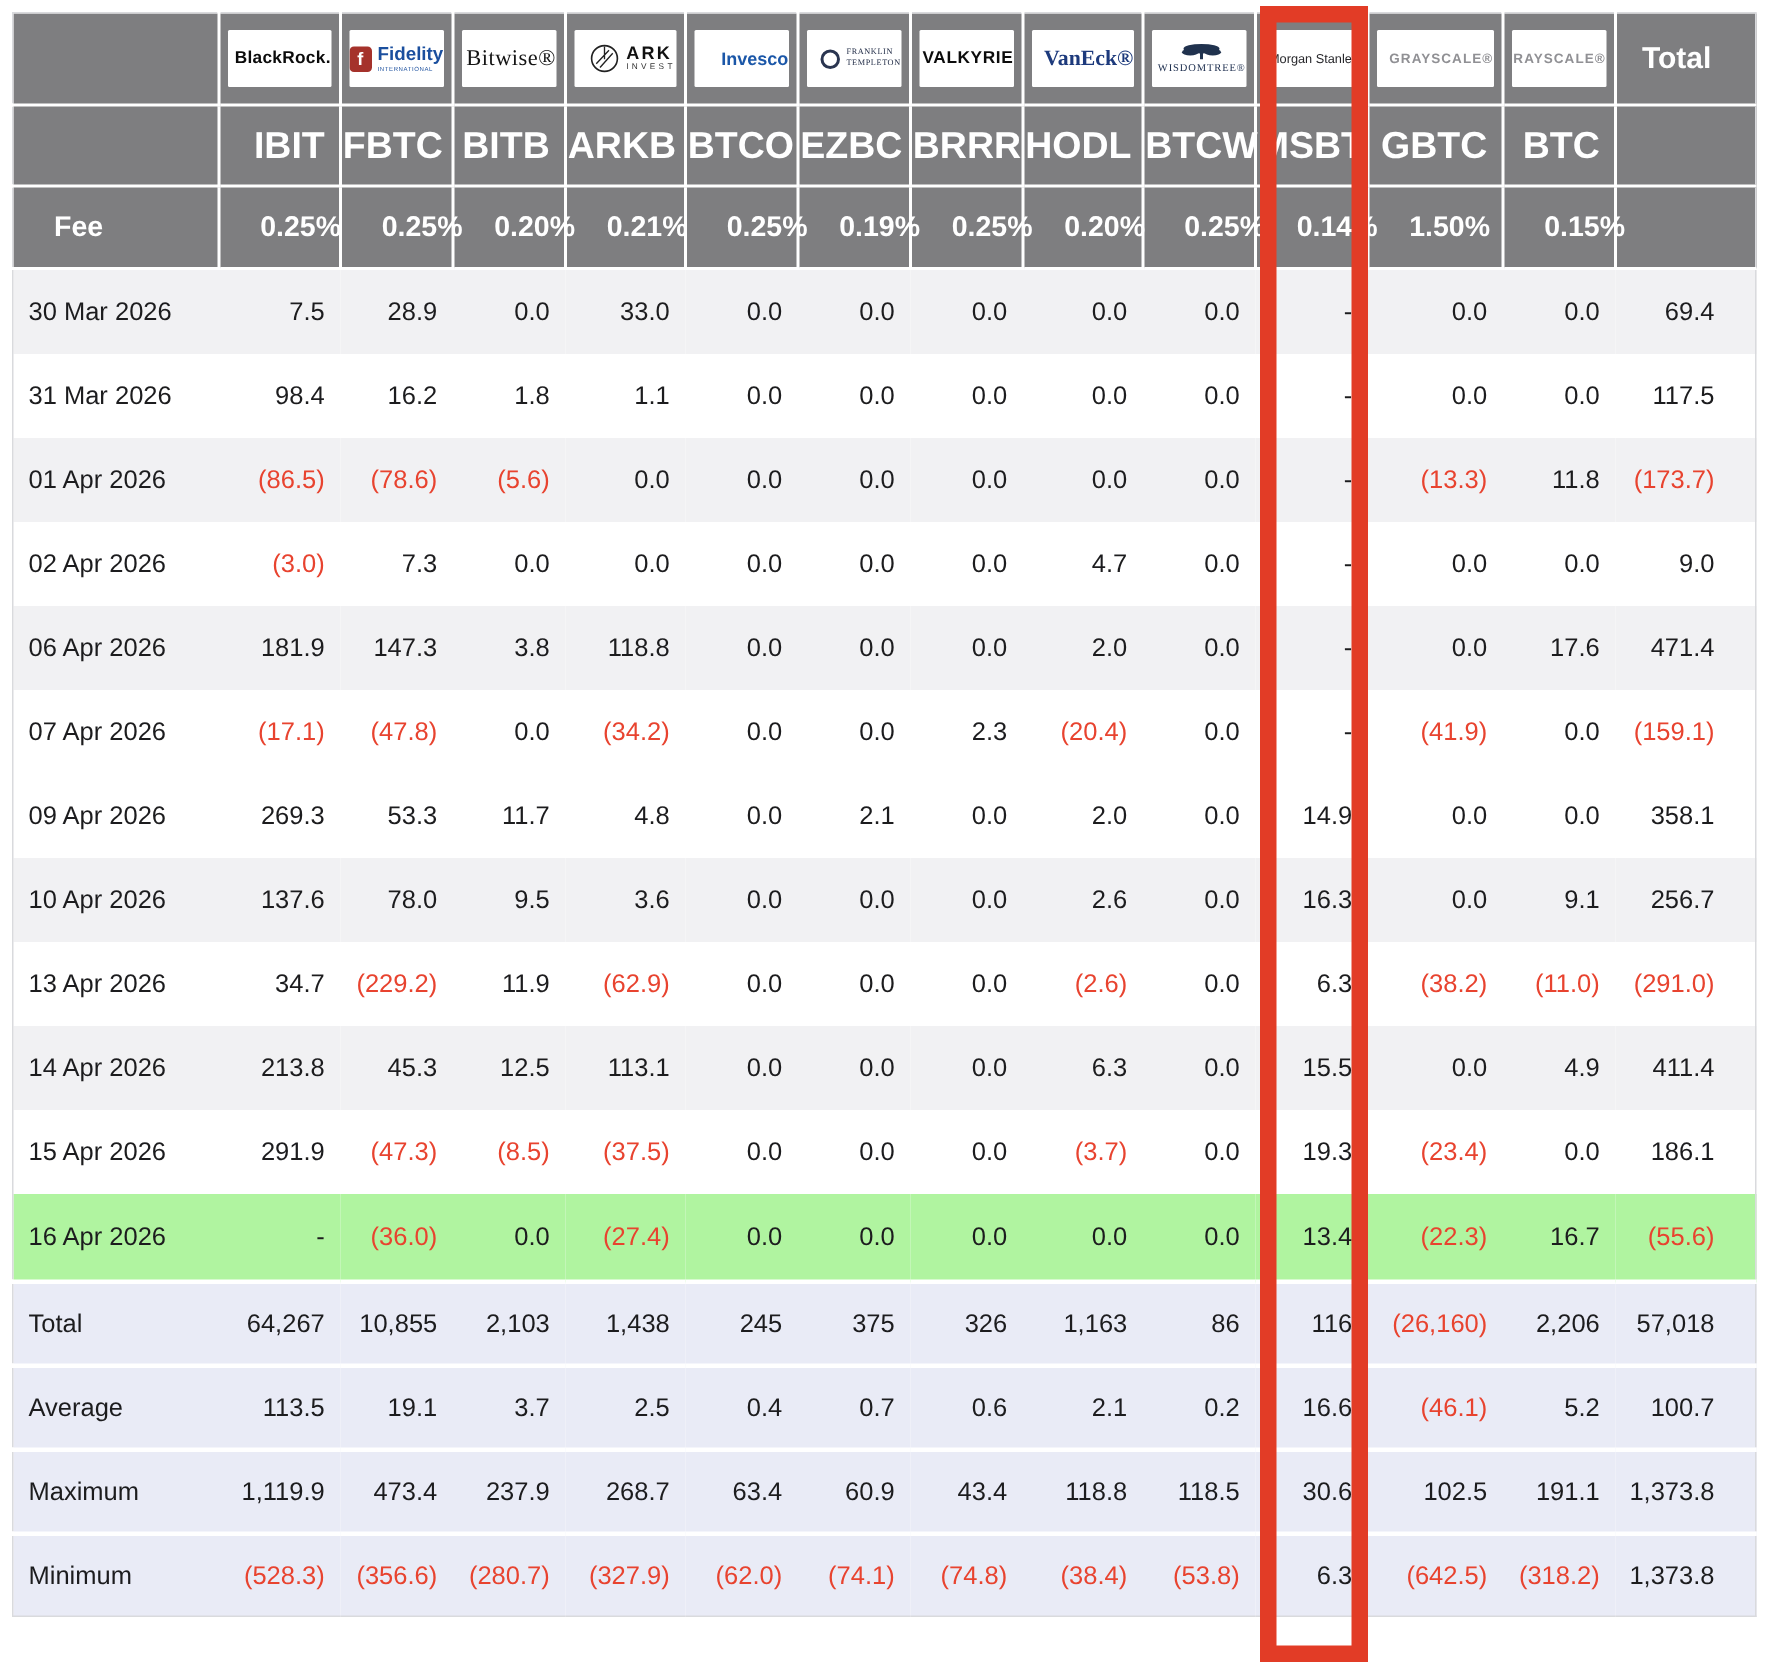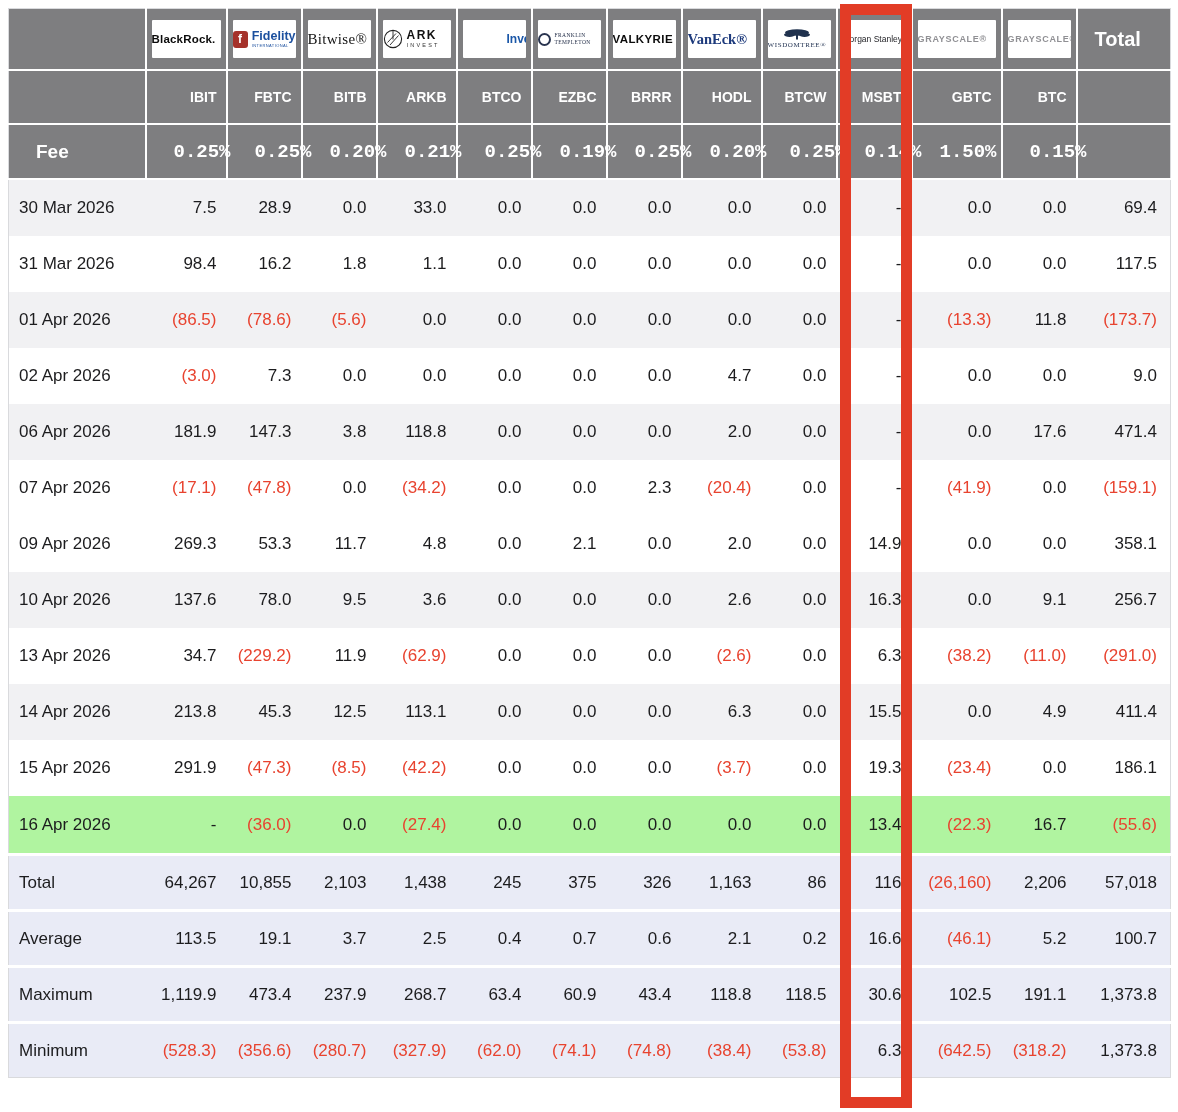--- a/index.html
+++ b/index.html
@@ -13,27 +13,27 @@
     position:absolute;left:8px;top:8px;width:1162px;
     border-collapse:collapse;table-layout:fixed;
     border:1px solid #d9dadd;
   }
   
   .hd{background:#7e7e80;border-right:2px solid #fff;border-bottom:2px solid #fff;vertical-align:middle;}
   .hd.no-rb{border-right:none;}
   tr.logo-row .hd{height:58px;text-align:center;}
   tr.ticker-row .hd{height:50px;}
   tr.fee-row .hd{height:51px;padding-left:27px;}
-  .ticker-td{color:#fff;font-weight:700;font-size:14px;text-align:right;padding-right:9px;}
-  .fee-td{color:#fff;font-weight:700;font-size:19px;text-align:right;padding-right:9px;font-family:Liberation Mono, monospace;}
+  .ticker-td{color:#fff;font-weight:700;font-size:25px;text-align:right;padding-right:9px;}
+  .fee-td{color:#fff;font-weight:700;font-size:19px;text-align:right;padding-right:9px;}
   .fee-label{color:#fff;font-weight:700;font-size:19px;text-align:left;padding-left:10px;}
   .total-hd{color:#fff;font-weight:700;font-size:20px;text-align:right;padding-right:13px;}
   
   .logo-box{
-    display:inline-flex;align-items:center;justify-content:flex-start;gap:4px;
+    display:inline-flex;align-items:center;justify-content:flex-end;gap:4px;
     background:#fff;height:38px;width:calc(100% - 8px);overflow:hidden;border-radius:1px;
   }
   .lg-blackrock{font-weight:700;font-size:11.5px;color:#0b0b0b;letter-spacing:.2px;}
   .fid-f{width:17px;height:17px;background:#a5322b;color:#fff;font-weight:700;font-size:12px;
     display:inline-flex;align-items:center;justify-content:center;border-radius:3px;}
   .fid-stack{display:inline-flex;flex-direction:column;align-items:flex-start;line-height:1;}
   .fid-name{color:#1b4f9e;font-weight:700;font-size:12.5px;}
   .fid-sub{color:#1b4f9e;font-size:4px;letter-spacing:.4px;margin-top:1px;}
   .lg-bitwise{font-family:"Liberation Serif",serif;font-size:15px;color:#141414;letter-spacing:.3px;}
   .ark-stack{display:inline-flex;flex-direction:column;line-height:1;align-items:flex-start;}
@@ -52,21 +52,21 @@
   
   tbody td{
     font-size:17px;color:#1c1c1e;text-align:right;padding-right:10px;
     vertical-align:middle;white-space:nowrap;
   }
   .r-odd td{background:#f1f1f3;height:54px;}
   .r-even td{background:#ffffff;height:54px;}
   .r-green td{background:#b0f4a0;height:55px;}
   .r-sum td{background:#e9ebf6;height:51px;border-top:3px solid #fff;}
   td.date-td{text-align:left;padding-left:10px;padding-right:0;}
-  td.total-td{padding-right:13px;}
+  td.total-td{padding-right:27px;}
   td.neg{color:#e8432f;}
   
   .red-box{
     position:absolute;left:840px;top:4px;width:72px;height:1104px;
     border:11px solid #e23c26;box-sizing:border-box;z-index:5;pointer-events:none;
   }
 </style>
 </head>
 <body>
 
@@ -347,21 +347,21 @@
           <td>15.5</td>
           <td>0.0</td>
           <td>4.9</td>
           <td class="total-td">411.4</td>
         </tr>
         <tr class="r-even">
           <td class="date-td">15 Apr 2026</td>
           <td>291.9</td>
           <td class=" neg">(47.3)</td>
           <td class=" neg">(8.5)</td>
-          <td class=" neg">(42.2)</td>
+          <td class=" neg">(37.5)</td>
           <td>0.0</td>
           <td>0.0</td>
           <td>0.0</td>
           <td class=" neg">(3.7)</td>
           <td>0.0</td>
           <td>19.3</td>
           <td class=" neg">(23.4)</td>
           <td>0.0</td>
           <td class="total-td">186.1</td>
         </tr>

